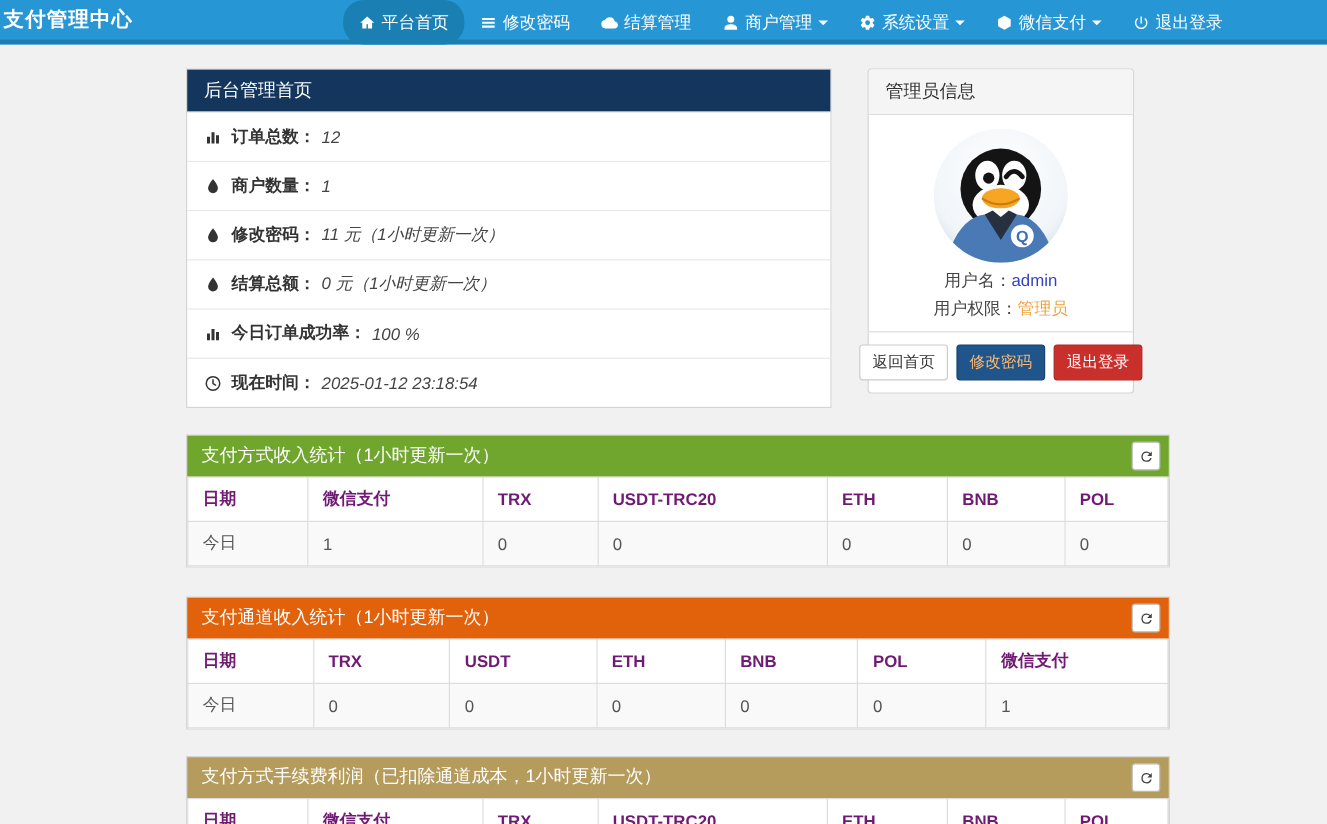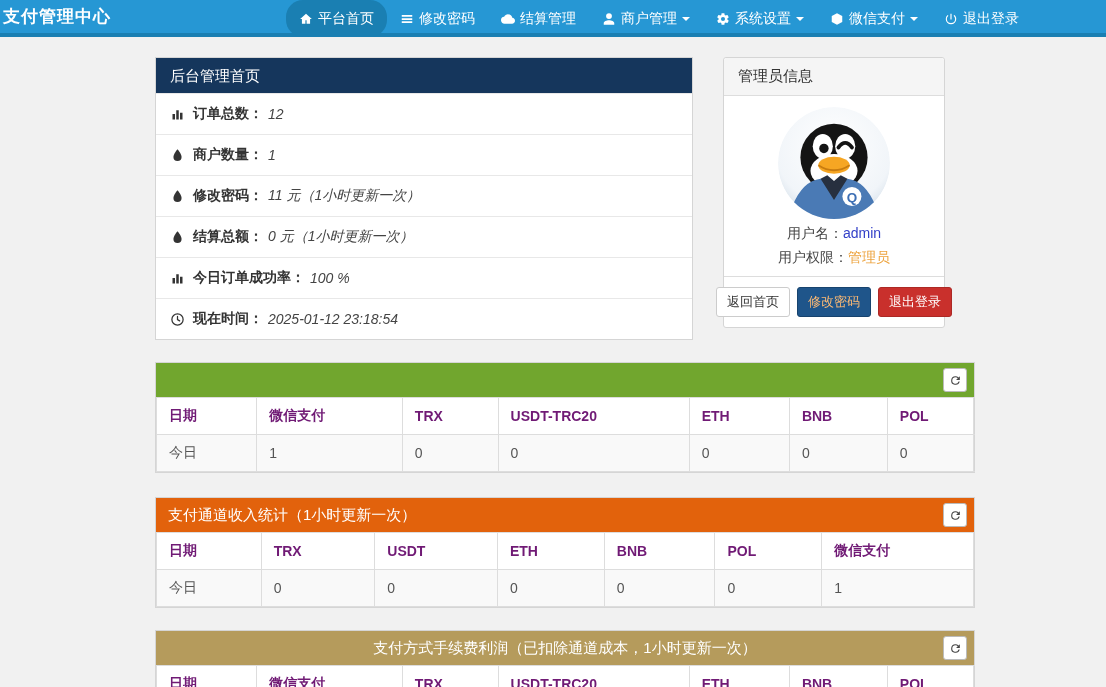--- a/index.html
+++ b/index.html
@@ -203,20 +203,21 @@
   </div>
   <div class="admin-footer">
     <button class="btn">返回首页</button>
     <button class="btn btn-primary">修改密码</button>
     <button class="btn btn-danger">退出登录</button>
   </div>
 </aside>
 
 <section class="panel table-panel" id="panel-0">
   <div class="panel-heading" style="background: rgb(113, 166, 46);">
+    <span>支付方式收入统计（1小时更新一次）</span>
     <button class="refresh-btn">
         <svg viewBox="0 0 24 24">
           <path d="M17.65 6.35A7.96 7.96 0 0 0 12 4a8 8 0 1 0 7.73 10h-2.08A6 6 0 1 1 12 6c1.66 0 3.14.69 4.22 1.78L13 11h7V4l-2.35 2.35z"></path>
         </svg>
       </button>
   </div>
   <table id="tbl-0">
       <thead>
         <tr>
           <th>日期</th>
@@ -275,21 +276,21 @@
           <td>0</td>
           <td>0</td>
           <td>1</td>
           <td>1</td>
         </tr>
       </tbody>
     </table>
 </section>
 
 <section class="panel table-panel" id="panel-2">
-  <div class="panel-heading" style="background: rgb(181, 155, 92); text-align: center;">
+  <div class="panel-heading" style="background: rgb(181, 155, 92);">
     <span>支付方式手续费利润（已扣除通道成本，1小时更新一次）</span>
     <button class="refresh-btn">
         <svg viewBox="0 0 24 24">
           <path d="M17.65 6.35A7.96 7.96 0 0 0 12 4a8 8 0 1 0 7.73 10h-2.08A6 6 0 1 1 12 6c1.66 0 3.14.69 4.22 1.78L13 11h7V4l-2.35 2.35z"></path>
         </svg>
       </button>
   </div>
   <table id="tbl-2">
       <thead>
         <tr>

